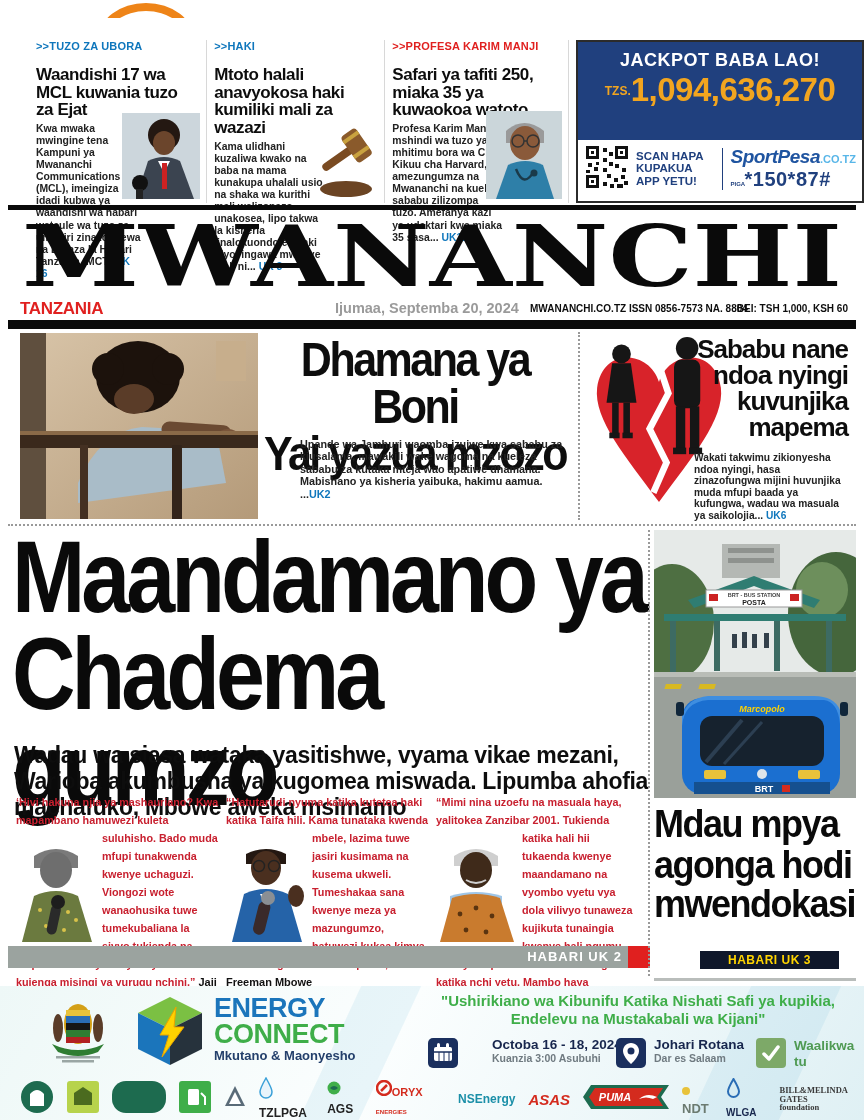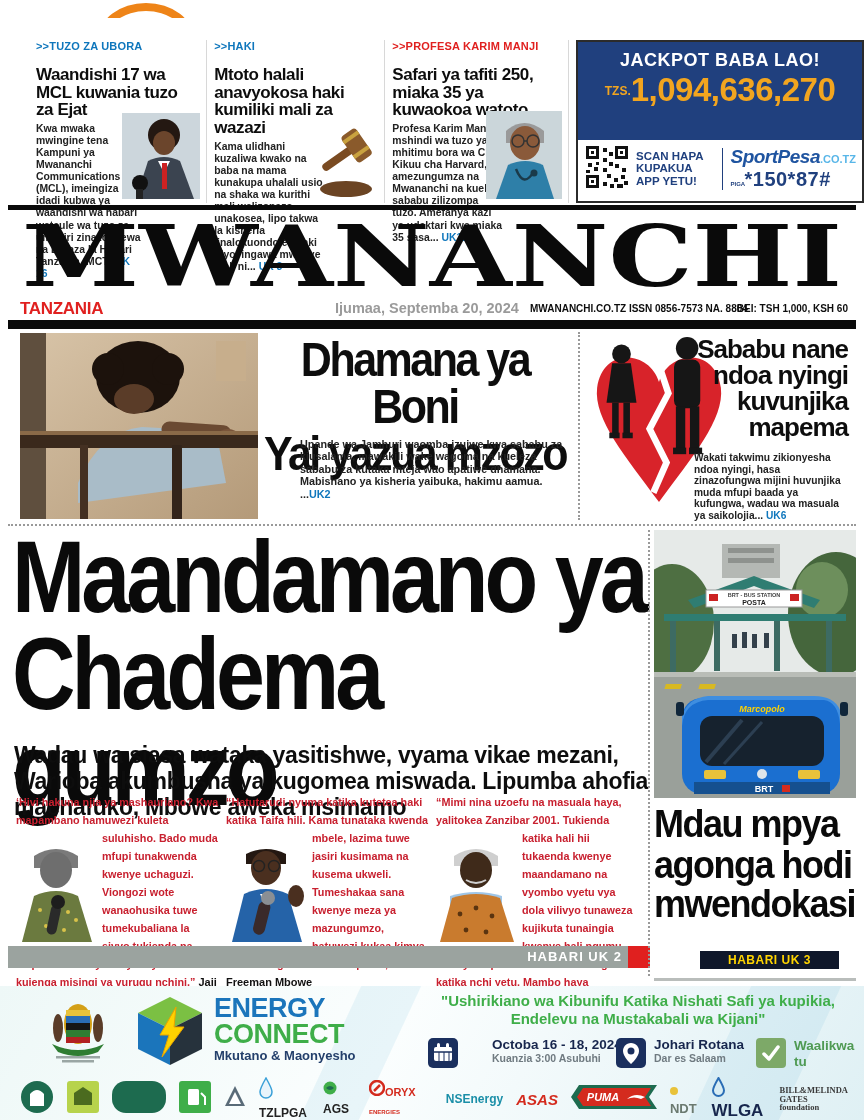--- a/index.html
+++ b/index.html
@@ -555,21 +555,21 @@
             <polygon points="0,12 8,0 86,0 78,12 86,24 8,24" fill="#1d6b4f"></polygon>
             <polygon points="6,12 12,3 80,3 74,12 80,21 12,21" fill="#d42b1e"></polygon>
             <text x="32" y="16" text-anchor="middle" font-size="11" font-style="italic" font-weight="bold" fill="#fff" font-family="Liberation Sans, sans-serif">PUMA</text>
             <path d="M56 14 q8 -7 18 -2 l-4 2 q-7 -3 -14 0 Z" fill="#fff"></path>
           </svg></span>
       <span><svg width="8" height="8" viewBox="0 0 8 8">
             <circle cx="4" cy="4" r="4" fill="#e8c23a"></circle>
           </svg><span class="sp-label" style="font-size:13px;color:#6b7a70;">NDT</span></span>
       <span><svg width="15" height="20" viewBox="0 0 15 20">
             <path d="M7.5 1 C4 7 2 10.5 2 13.5 a5.5 5.5 0 0 0 11 0 C13 10.5 11 7 7.5 1 Z" fill="none" stroke="#2a6db5" stroke-width="2"></path>
-          </svg><span class="sp-label" style="font-size:17px;color:#17264d;">WLGA</span></span>
+          </svg><span class="sp-label" style="font-size:10px;color:#17264d;">WLGA</span></span>
       <span class="gates">
           <span style="display:block;">BILL&amp;MELINDA</span>
           <span style="display:block;">GATES foundation</span>
         </span>
     </div>
   </div>
 
 </div>
 
 </body></html>

